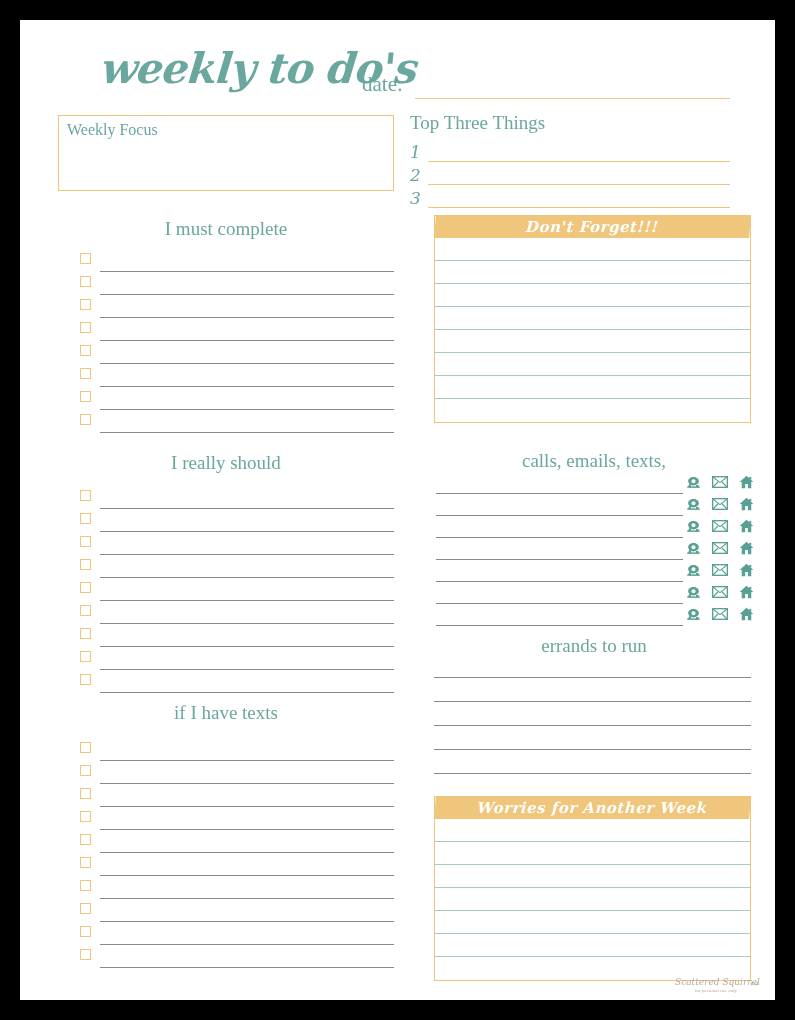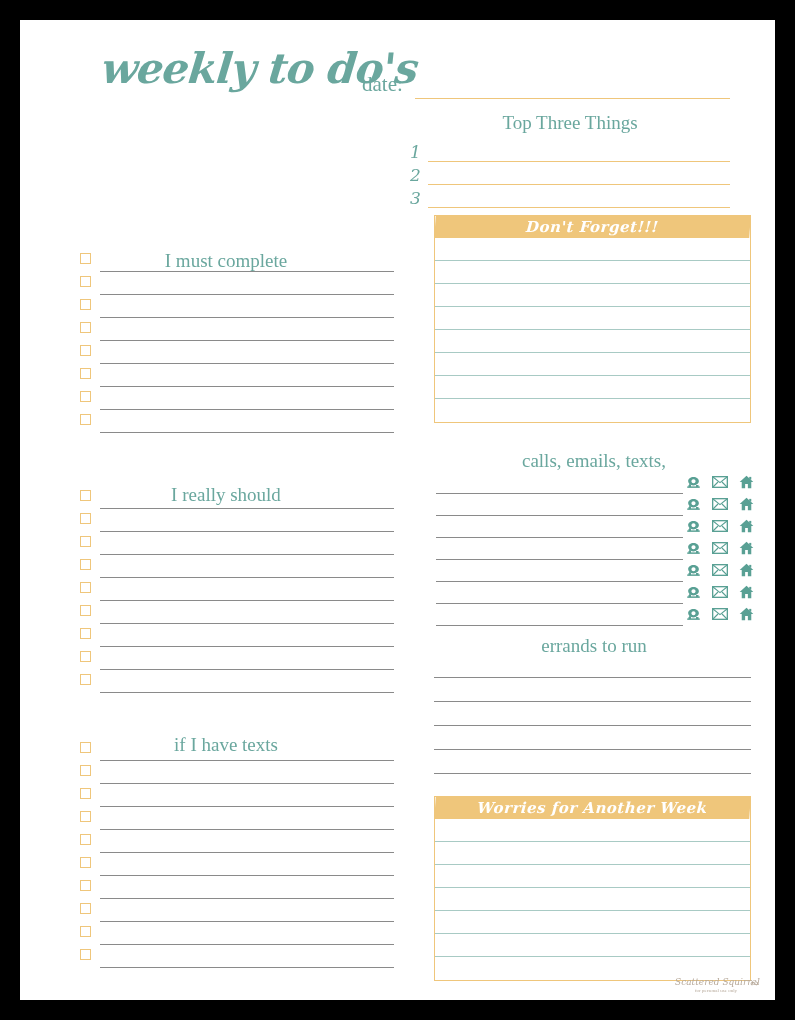--- a/index.html
+++ b/index.html
@@ -83,21 +83,20 @@
     position: absolute;
     left: 390px;
     top: 92px;
     width: 320px;
   }
   .t3-title {
     position: absolute;
     left: 0;
     top: 0;
     width: 320px;
-    text-align: center;
     font-size: 19px;
     color: #6aa79e;
   }
   .t3-row {
     position: absolute;
     left: 0;
     width: 320px;
     height: 23px;
   }
   .t3-num {
@@ -118,21 +117,20 @@
     border-bottom: 1.5px solid #efc67b;
   }
 
   
   .list-title {
     position: absolute;
     width: 336px;
     text-align: center;
     font-size: 19px;
     color: #6aa79e;
-    margin-top: 32px;
   }
   .chk-row {
     position: absolute;
     left: 0;
     width: 336px;
     height: 23px;
   }
   .chk {
     position: absolute;
     left: 22px;
@@ -280,20 +278,23 @@
 <body>
 
 <div class="page">
 
   <div class="header">
     <div class="title">weekly to do's</div>
     <div class="date-label">date:</div>
     <div class="date-line"></div>
   </div>
 
+  <div class="focus-box">
+    <div class="focus-label">Weekly Focus</div>
+  </div>
 
   <div class="top-three">
     <div class="t3-title">Top Three Things</div>
     <div class="t3-row" style="top:30px">
       <span class="t3-num">1</span>
       <span class="t3-line"></span>
     </div>
     <div class="t3-row" style="top:53px">
       <span class="t3-num">2</span>
       <span class="t3-line"></span>

